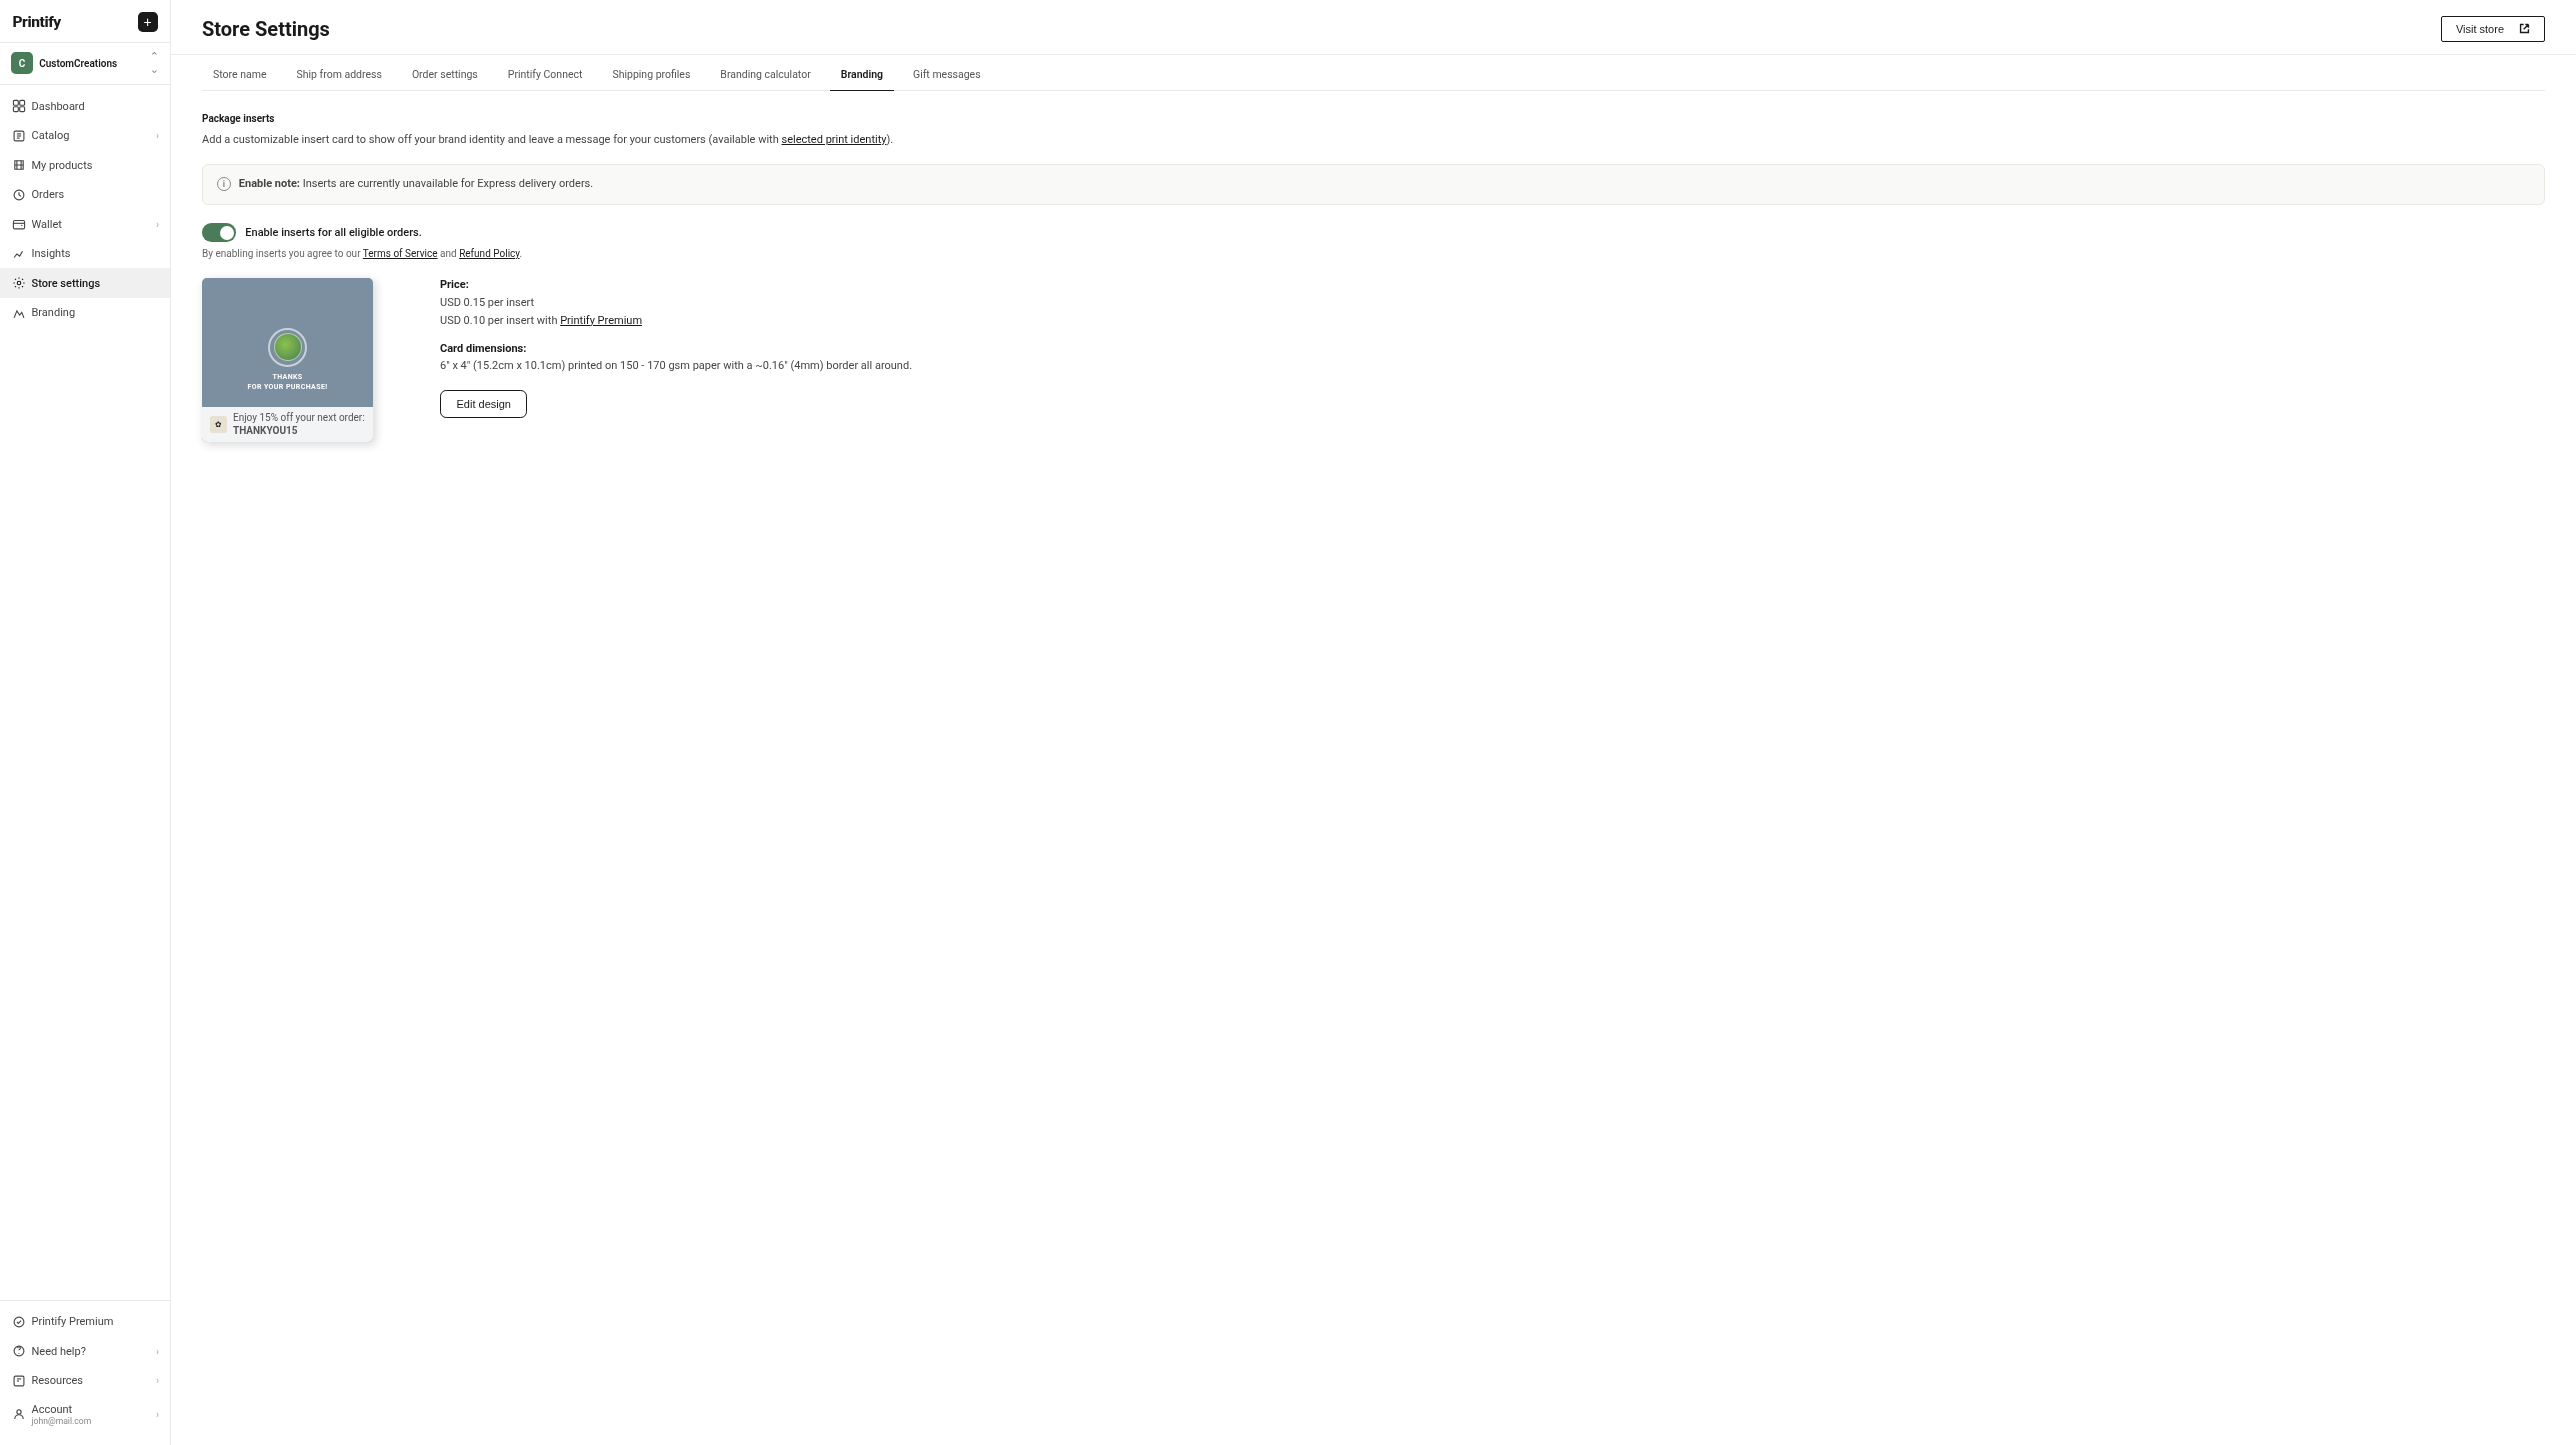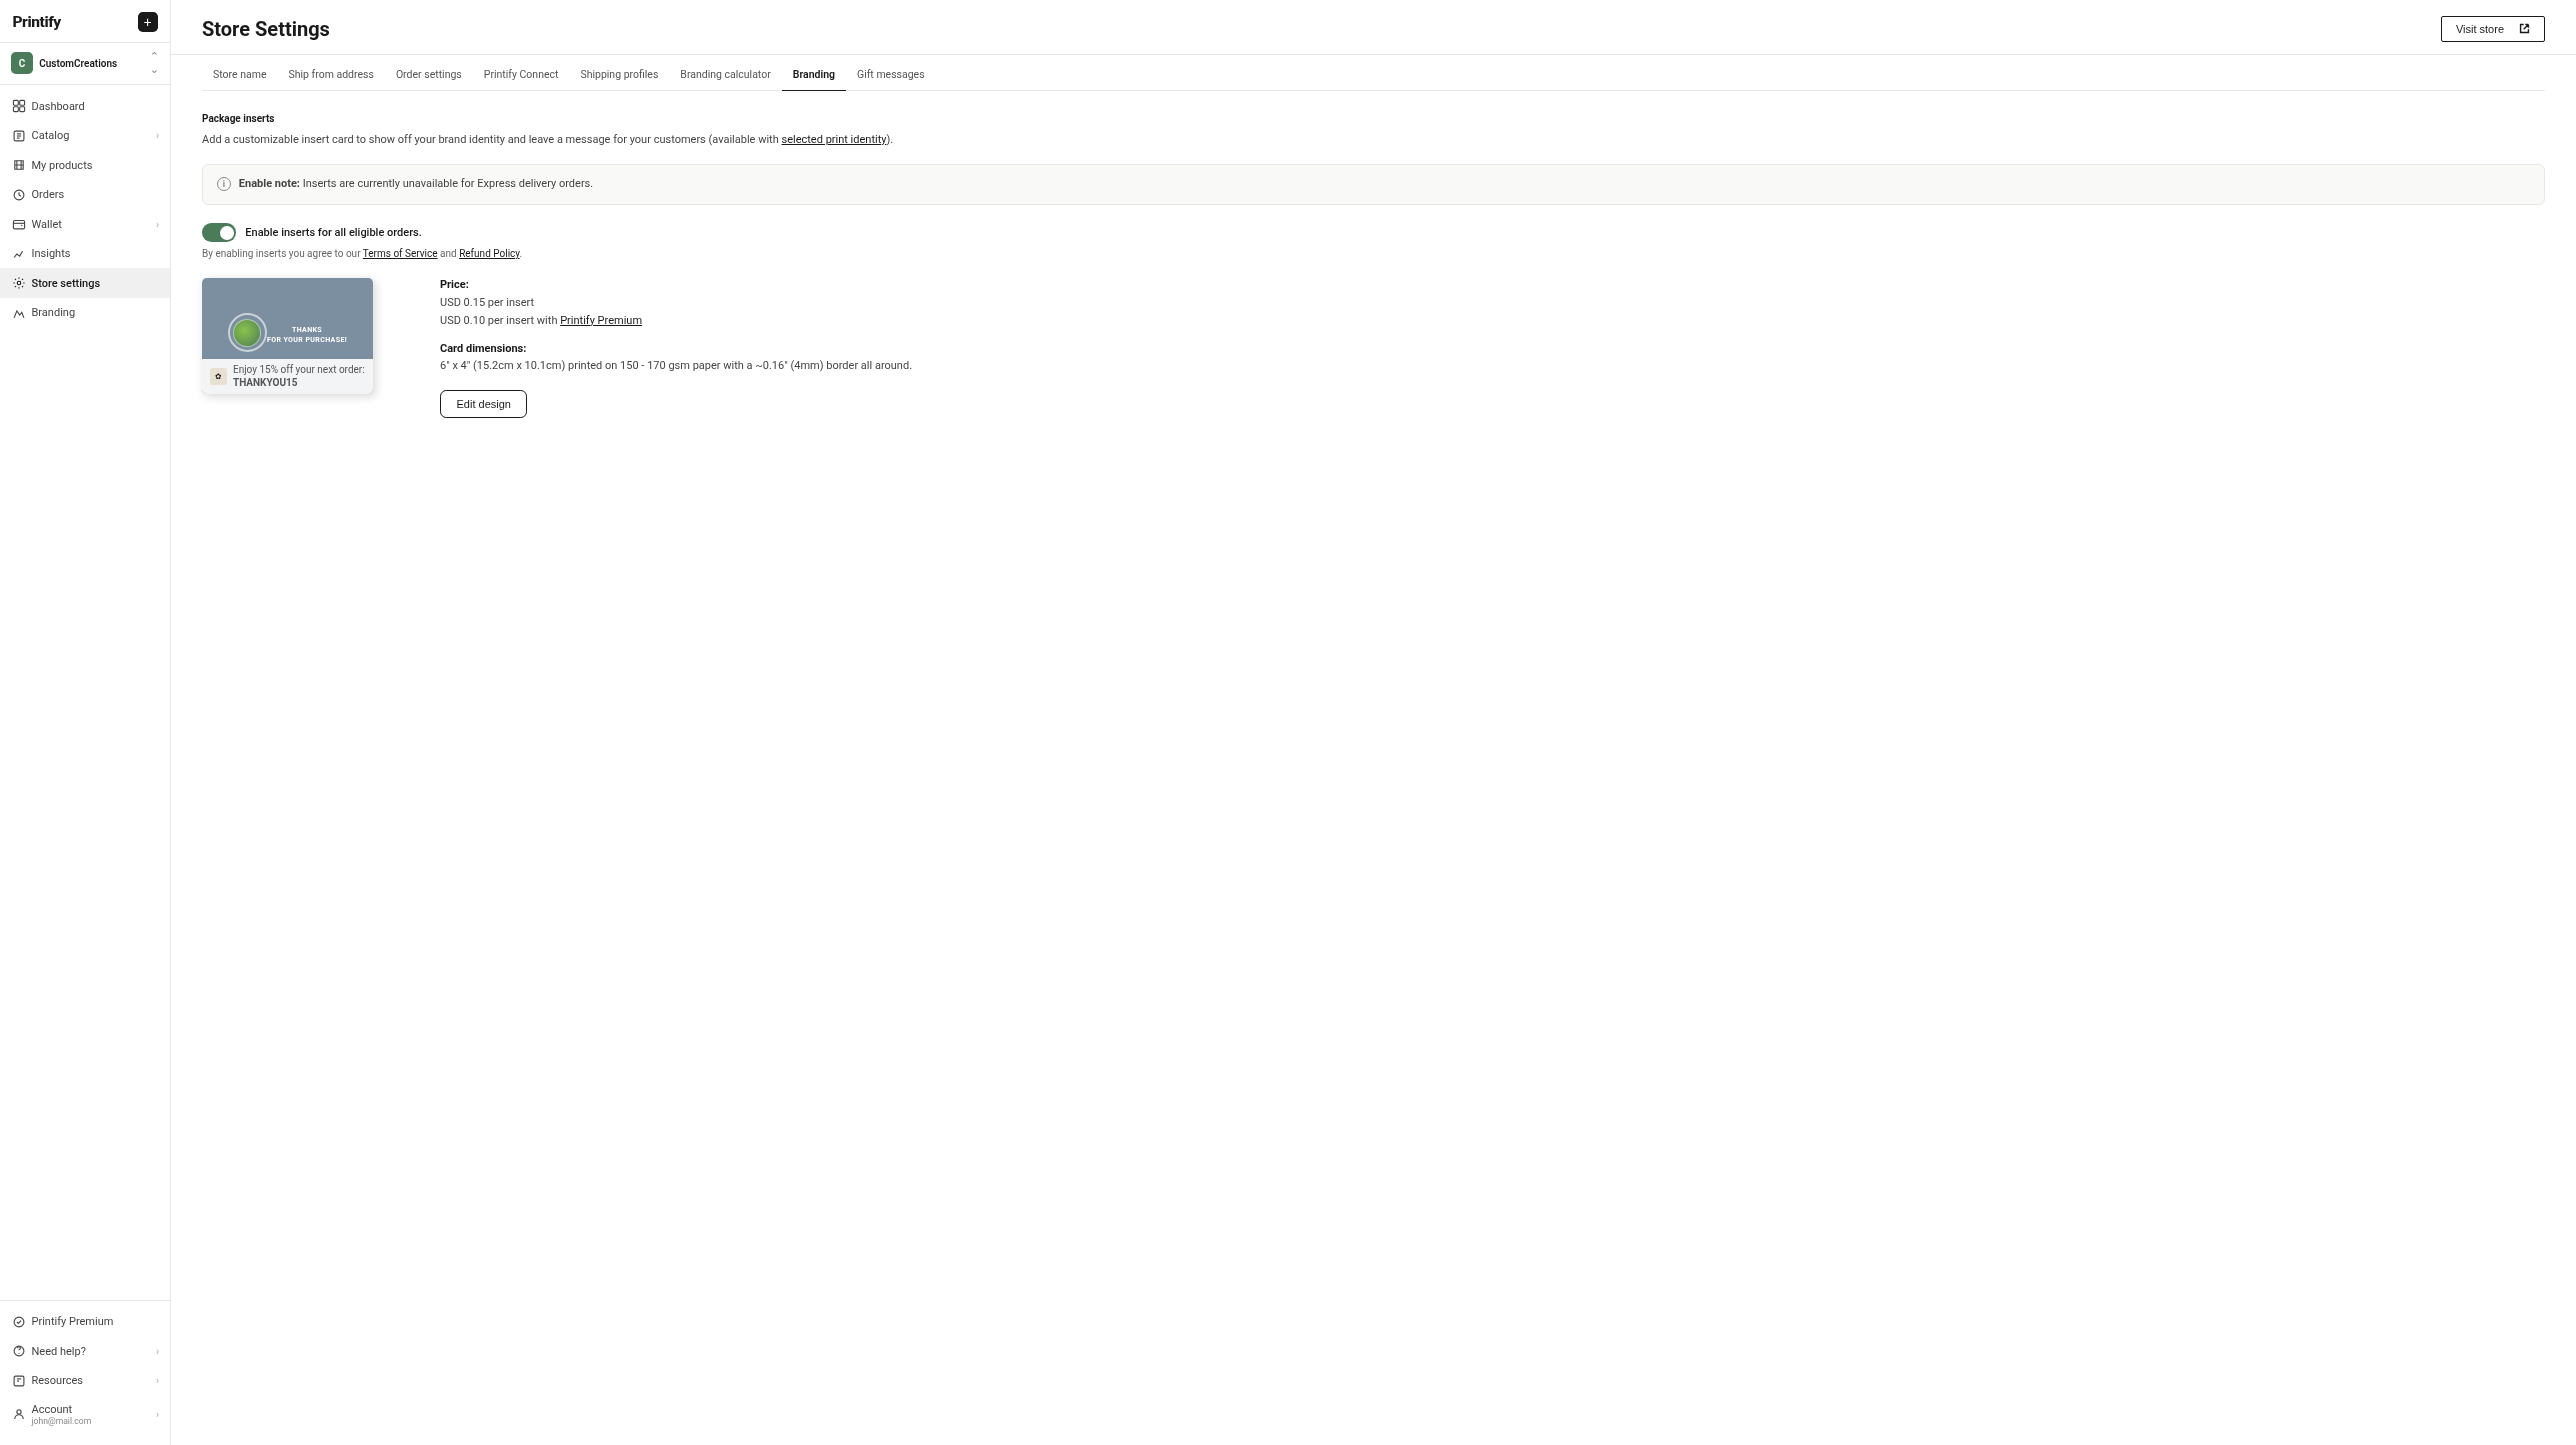--- a/index.html
+++ b/index.html
@@ -162,21 +162,21 @@
       color: #1a1a1a;
     }
 
     .content {
       padding: 0 31px;
     }
 
     
     .tabs {
       display: flex;
-      gap: 0;
+      gap: 8px;
       border-bottom: 0.8px solid #e8e8e8;
       padding: 0;
       margin-bottom: 22px;
     }
 
     .tab {
       padding: 12.4px 11px 9.3px;
       cursor: pointer;
       font-size: 10.5px;
       color: #555;
@@ -290,25 +290,25 @@
     .card-section {
       display: flex;
       gap: 25px;
       align-items: flex-start;
       margin-top: 6.2px;
     }
 
     .card-preview {
       width: 171px;
       min-width: 171px;
-      height: 116px;
+      height: 164px;
       background: #7b8fa0;
       border-radius: 4.7px;
       display: flex;
-      flex-direction: row;
+      flex-direction: column;
       align-items: center;
       justify-content: center;
       position: relative;
       box-shadow: 2.3px 2.3px 9.3px rgba(0,0,0,0.15);
       overflow: hidden;
     }
 
     .card-globe {
       width: 39px;
       height: 39px;

